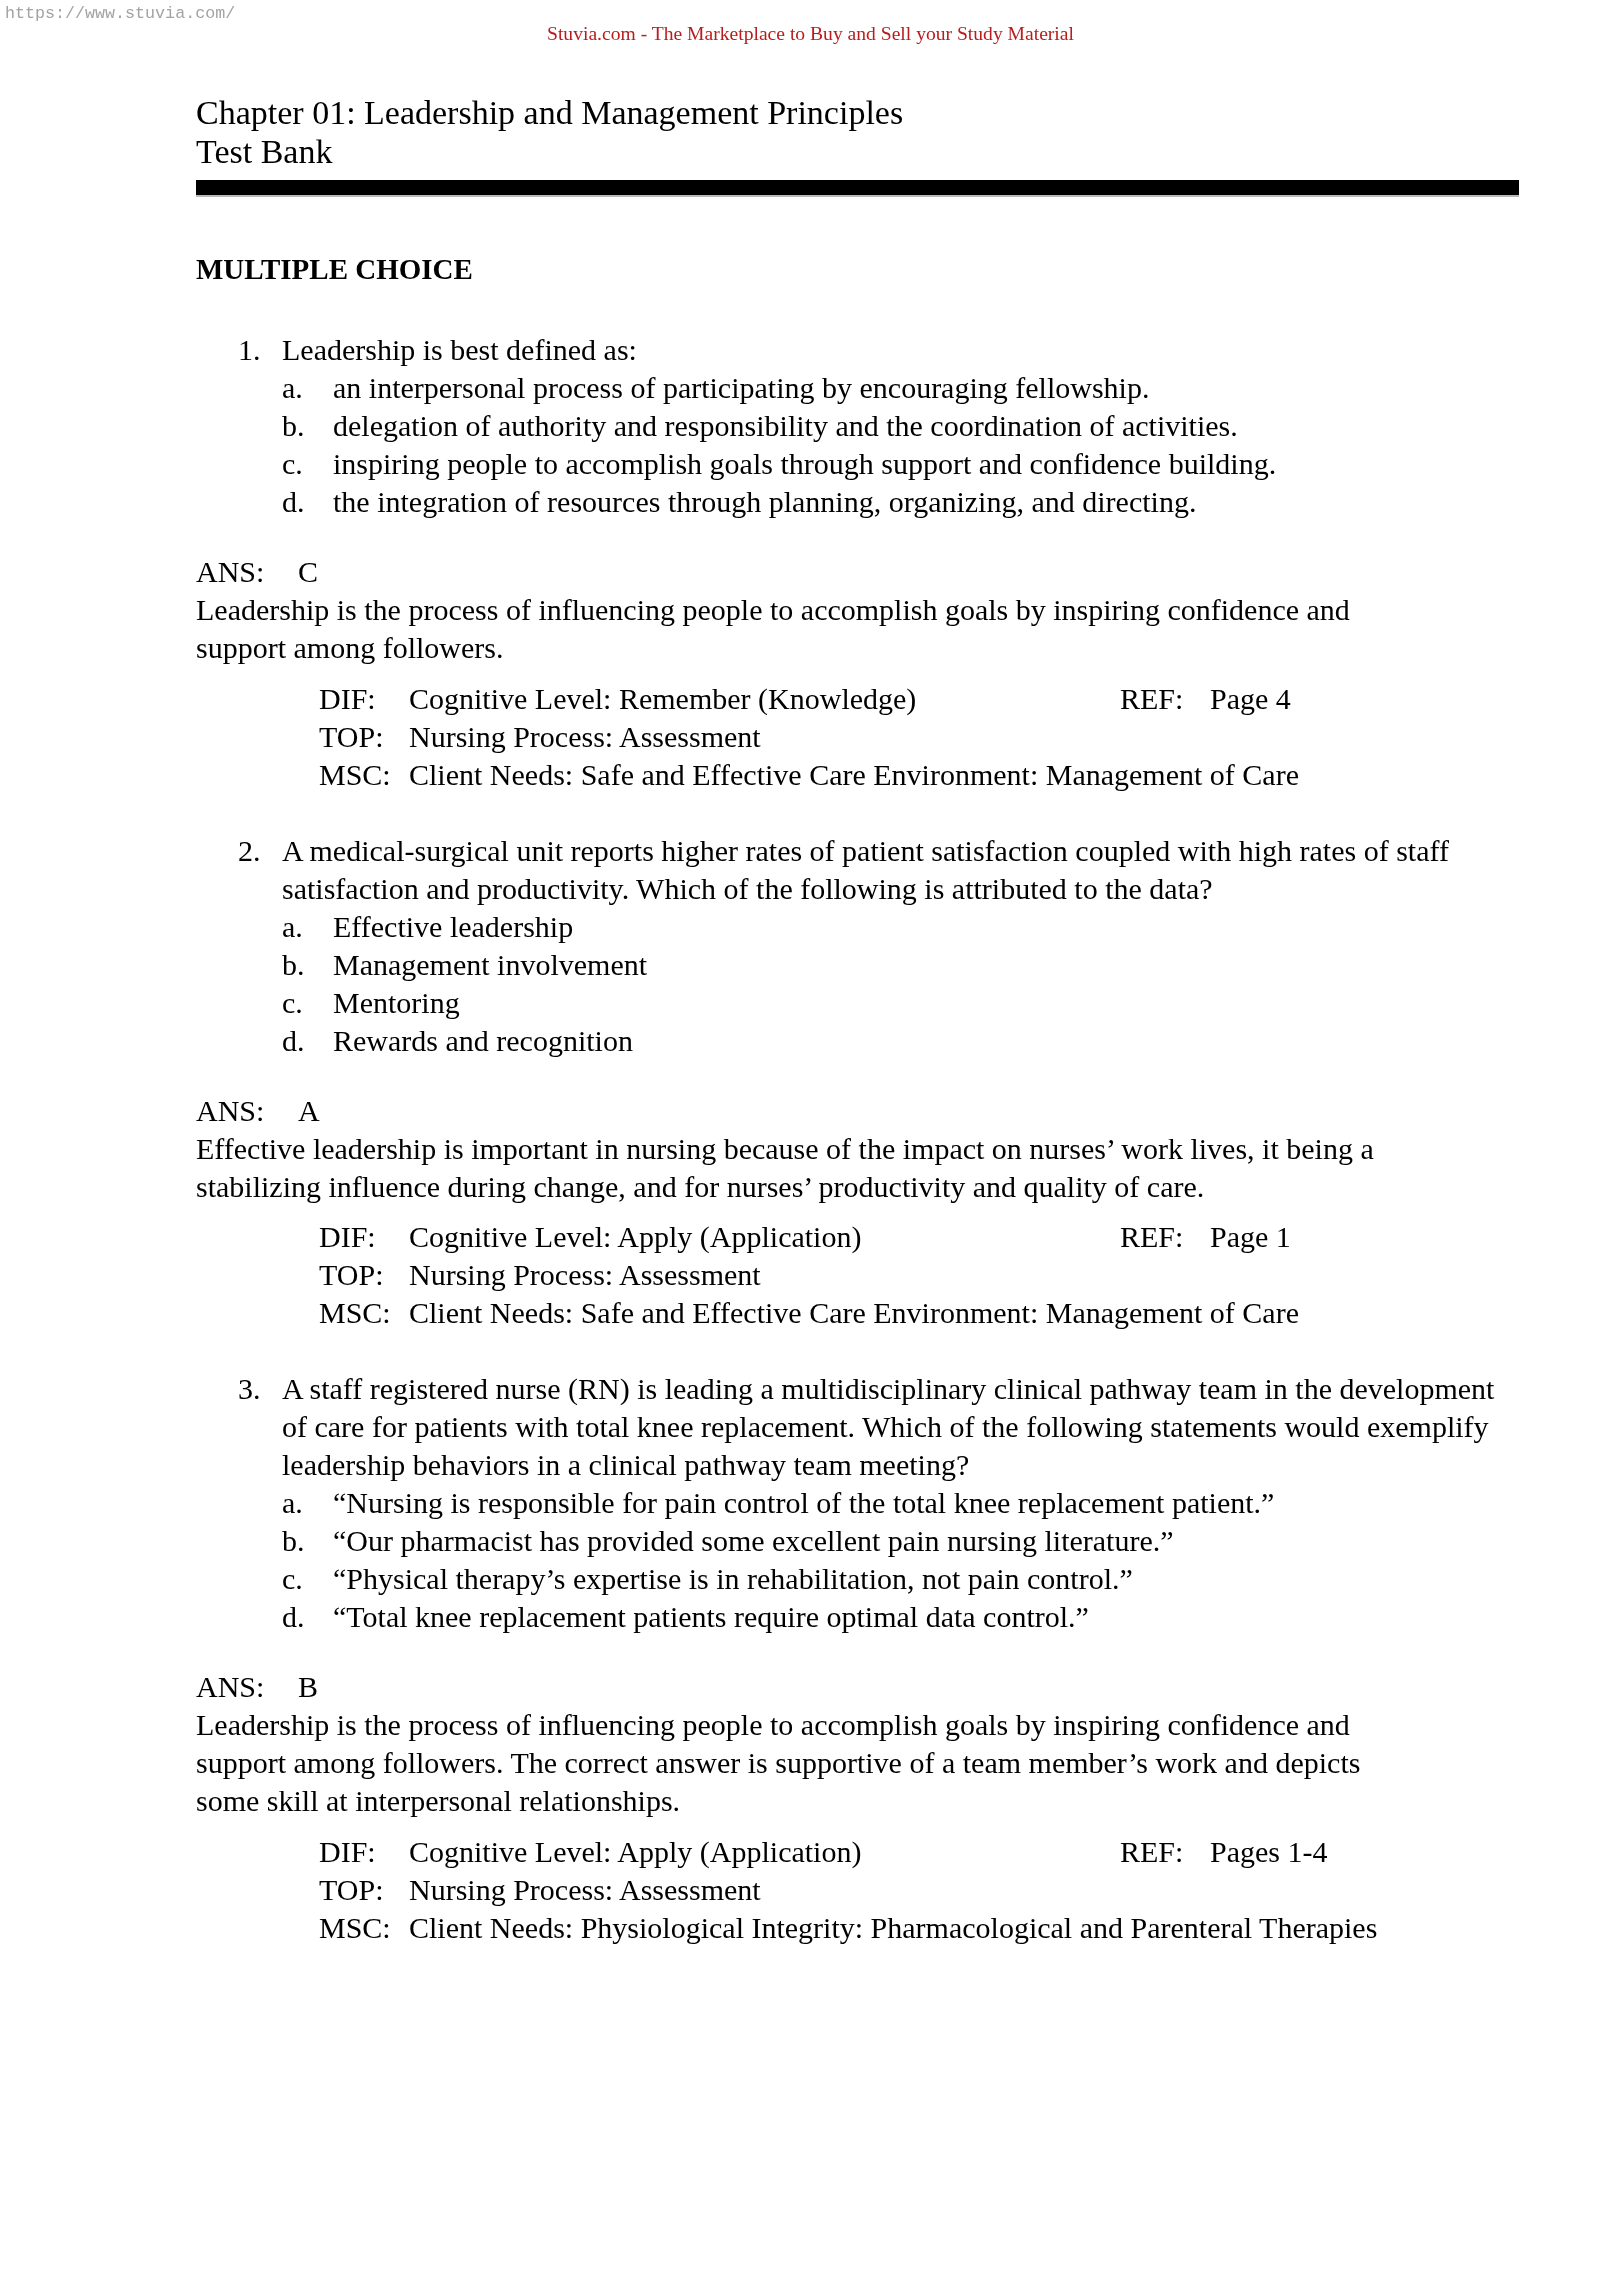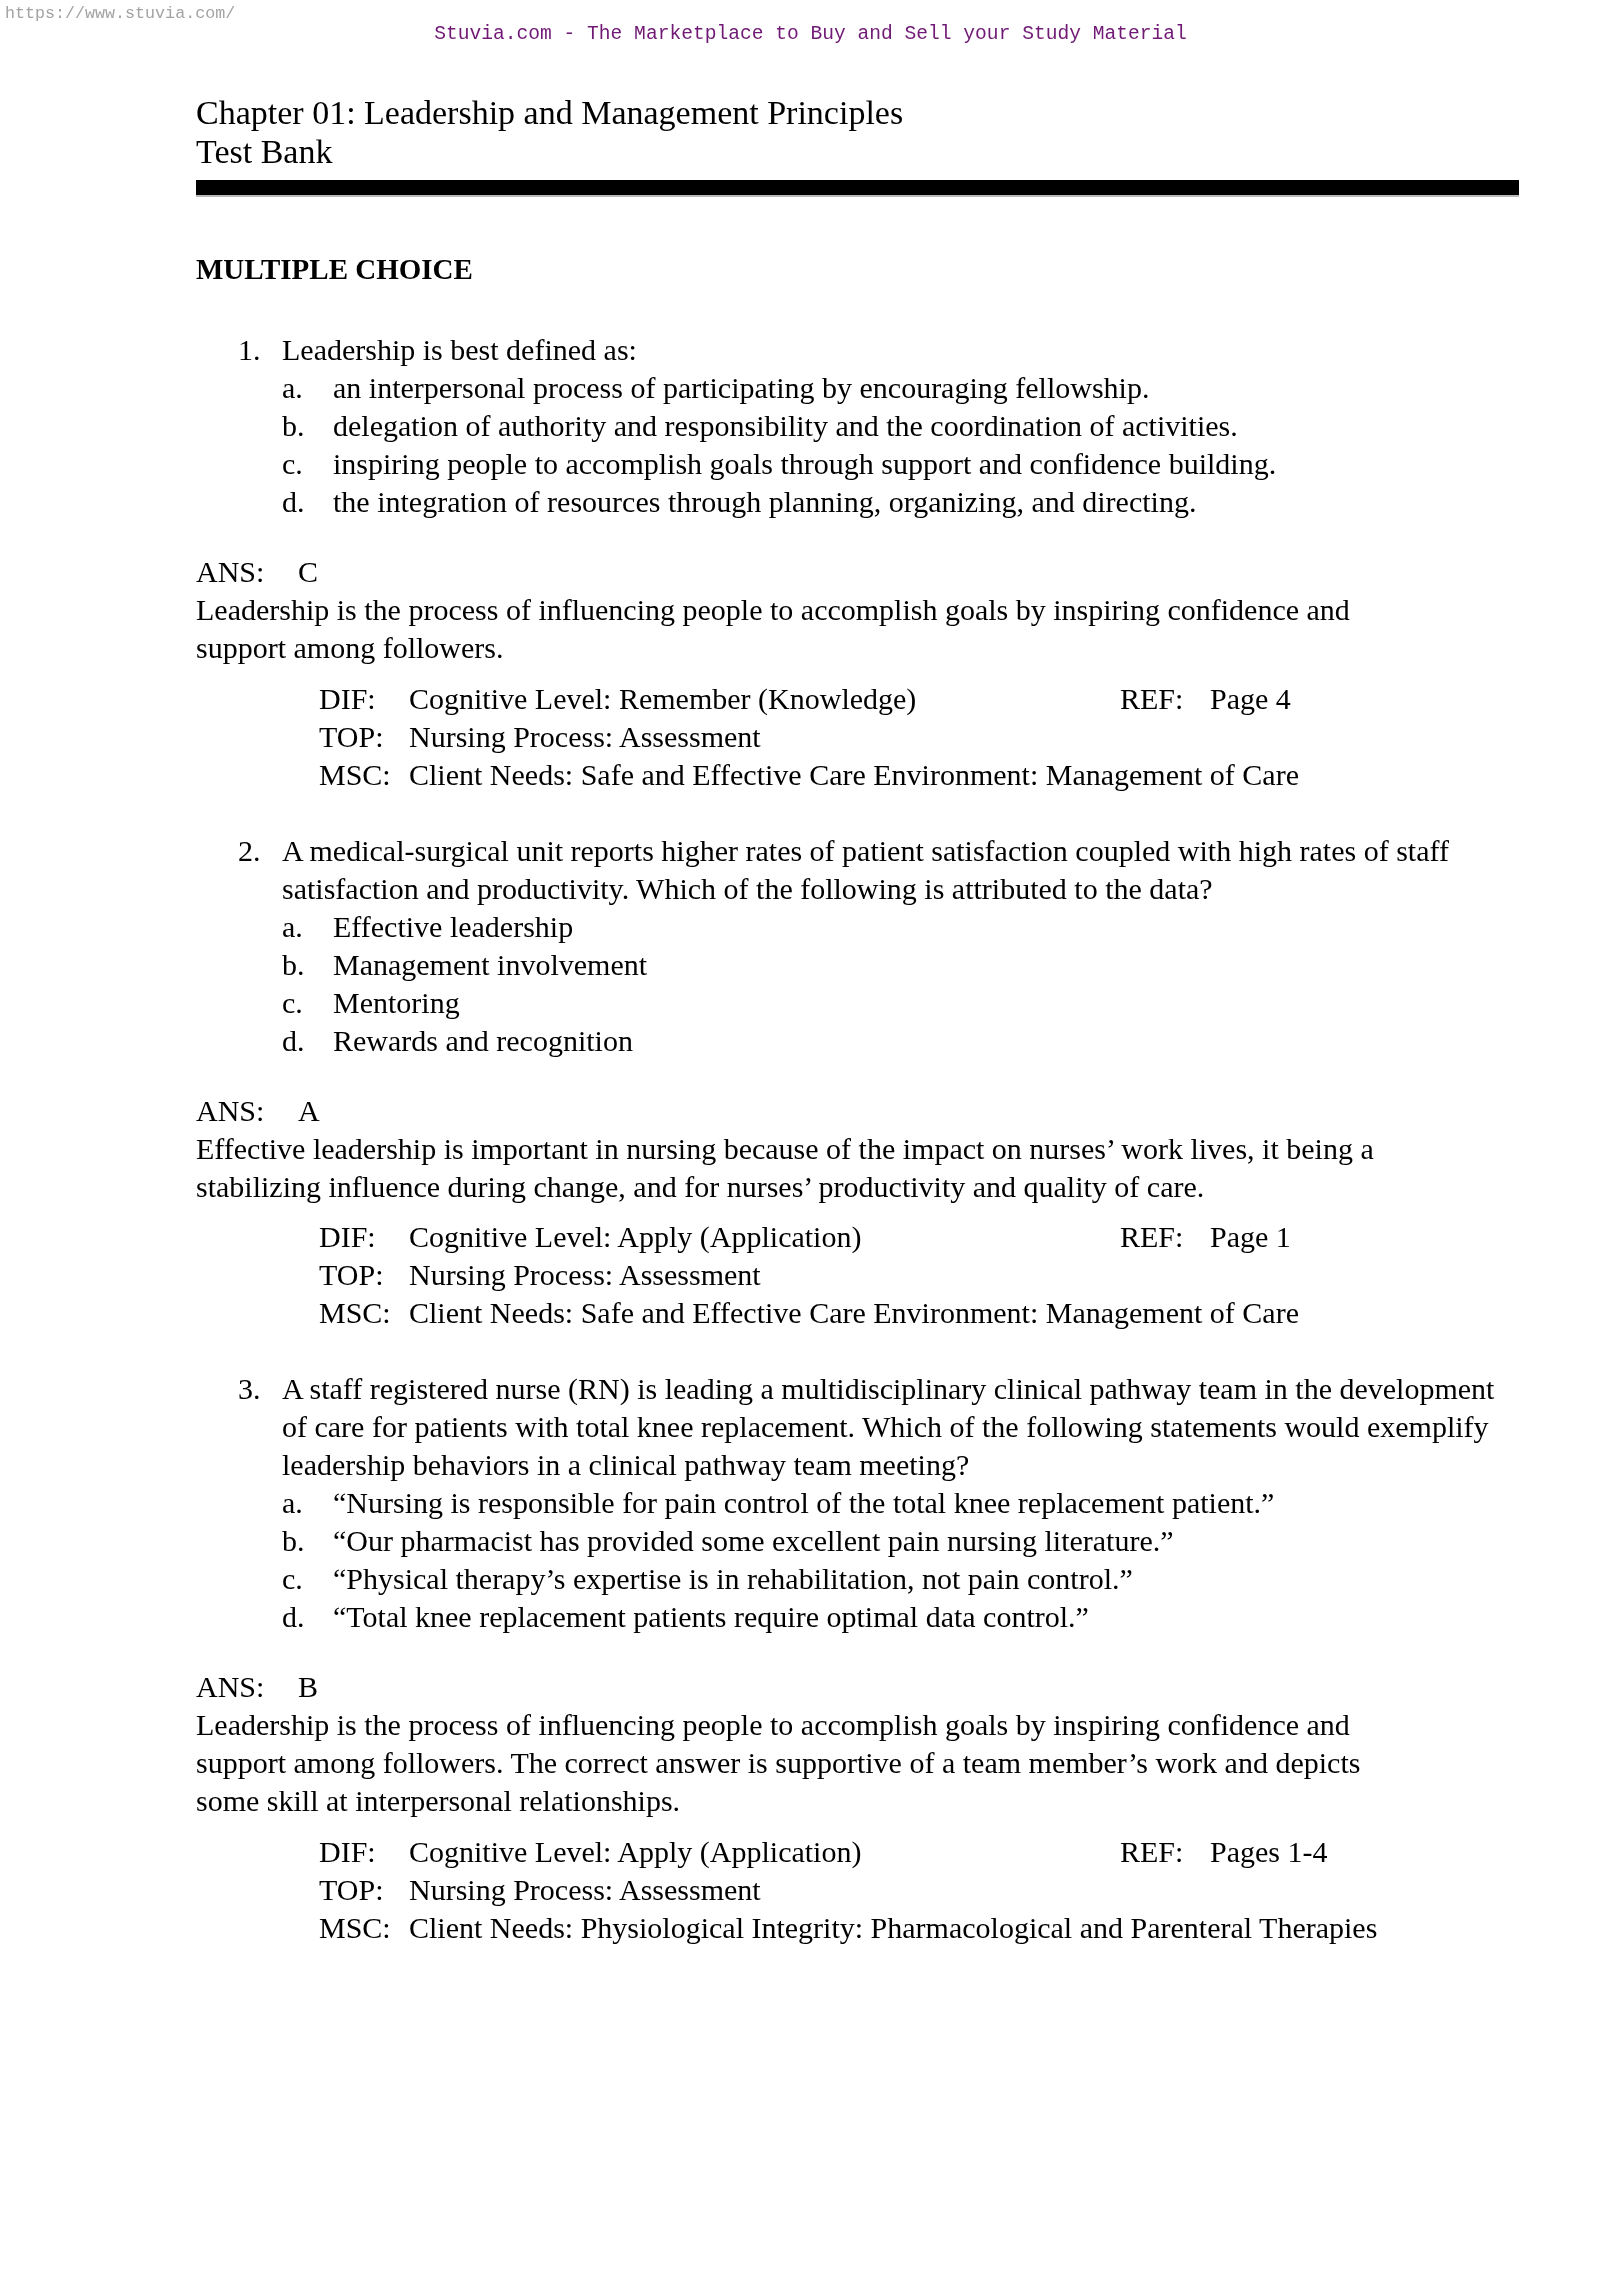--- a/index.html
+++ b/index.html
@@ -14,22 +14,22 @@
 
   
   .doc-url {
     position:absolute; top:3.9px; left:4.9px;
     font-family:"Liberation Mono", monospace;
     font-size:16.7px; color:#a3a3a3;
   }
   .site-tagline {
     position:absolute; top:22.5px; left:0; width:100%;
     text-align:center;
-    font-family:Liberation Mono, monospace;
-    font-size:19.6px; color:#701a75;
+    font-family:Liberation Serif, serif;
+    font-size:19.6px; color:#b91c1c;
   }
 
   
   .doc-title {
     position:absolute; top:93px; left:196px;
     font-size:34px; font-weight:normal; line-height:39px;
   }
   .title-rule {
     position:absolute; top:180px; left:196px;
     width:1323px; height:14.7px;

